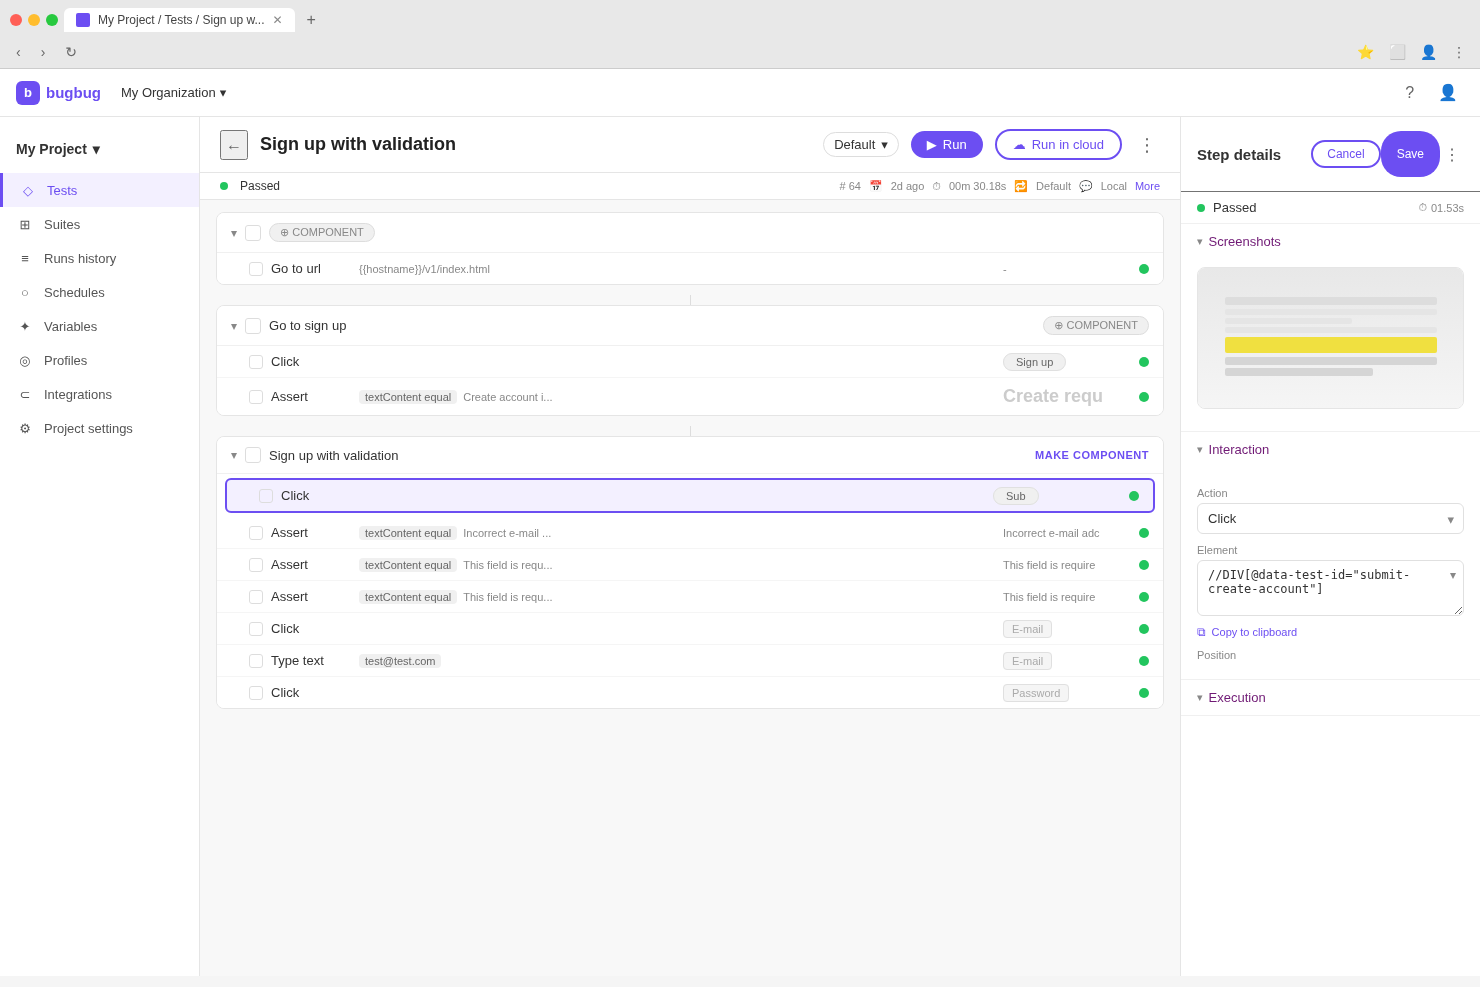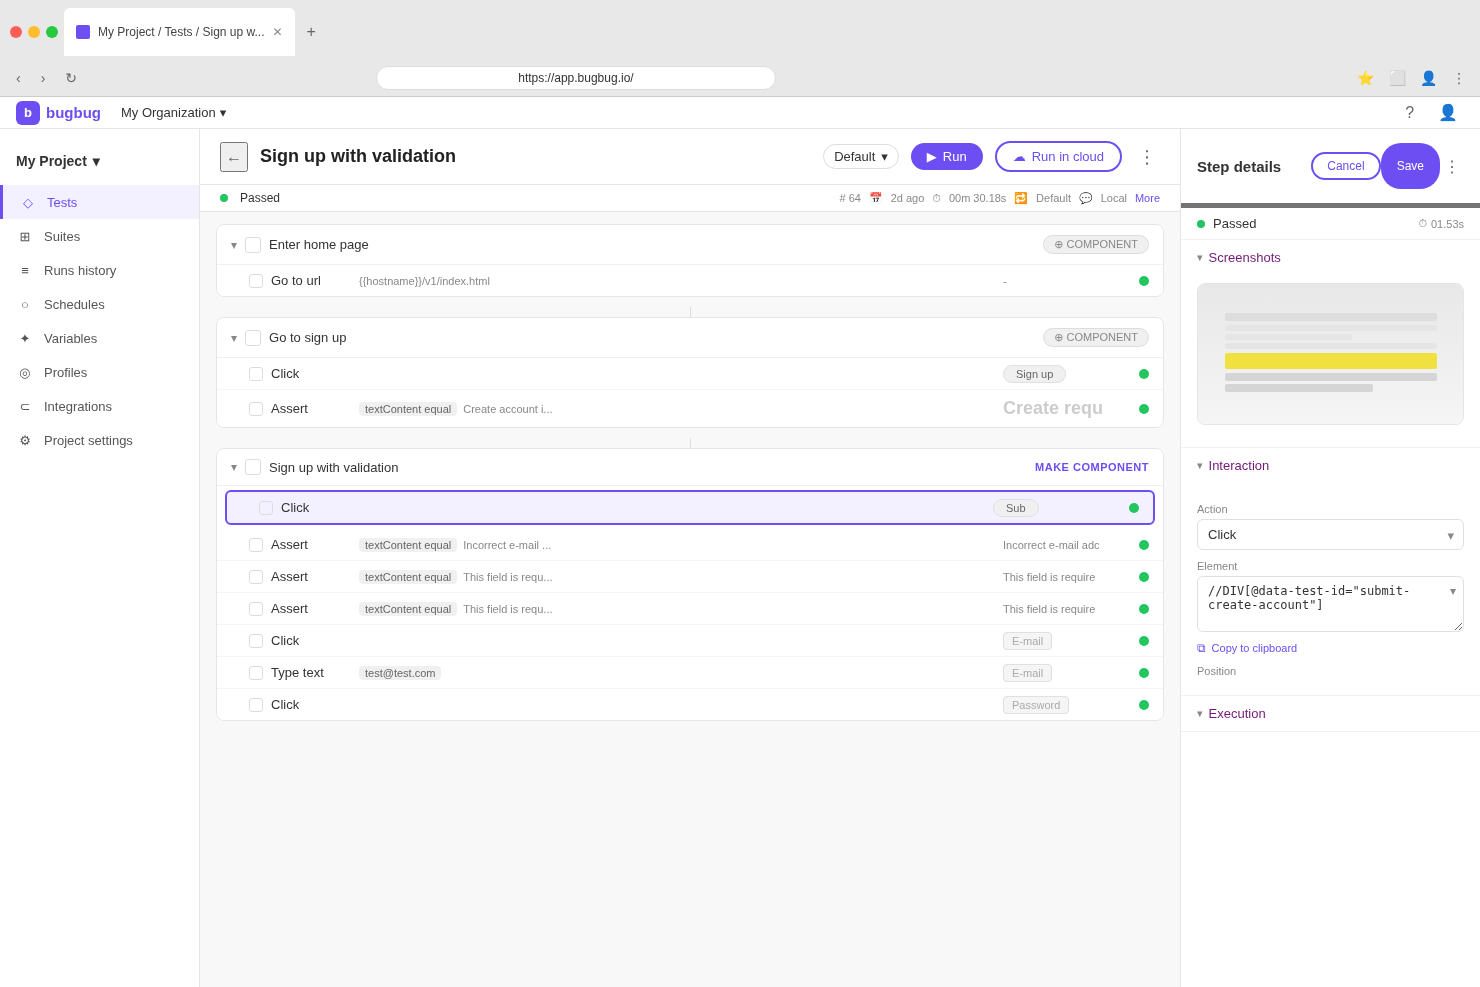--- a/index.html
+++ b/index.html
@@ -6,33 +6,33 @@
     body { font-family: -apple-system, BlinkMacSystemFont, 'Segoe UI', sans-serif; font-size: 13px; background: #f5f5f5; color: #333; height: 987px; overflow: hidden; }
 
     
     .browser-chrome { background: #e8e8e8; padding: 8px 10px 0; border-bottom: 1px solid #ccc; }
     .browser-tab-bar { display: flex; align-items: center; gap: 6px; margin-bottom: 6px; }
     .browser-controls { display: flex; gap: 6px; align-items: center; }
     .traffic-light { width: 12px; height: 12px; border-radius: 50%; }
     .tl-red { background: #ff5f56; }
     .tl-yellow { background: #ffbd2e; }
     .tl-green { background: #27c93f; }
-    .browser-tab { background: #fff; border-radius: 6px 6px 0 0; padding: 17px 12px; display: flex; align-items: center; gap: 8px; font-size: 12px; color: #444; min-width: 180px; }
+    .browser-tab { background: #fff; border-radius: 6px 6px 0 0; padding: 5px 12px; display: flex; align-items: center; gap: 8px; font-size: 12px; color: #444; min-width: 180px; }
     .browser-tab .tab-favicon { width: 14px; height: 14px; background: #6c4ef2; border-radius: 2px; }
     .browser-tab .tab-close { margin-left: auto; color: #888; cursor: pointer; }
     .browser-new-tab { background: none; border: none; font-size: 16px; color: #666; cursor: pointer; padding: 2px 6px; }
     .browser-address-bar { background: #e8e8e8; padding: 4px 0 6px; display: flex; align-items: center; gap: 8px; }
     .nav-btn { background: none; border: none; color: #666; cursor: pointer; font-size: 14px; padding: 2px 6px; }
     .address-input { flex: 1; background: #fff; border: 1px solid #ddd; border-radius: 20px; padding: 4px 14px; font-size: 12px; color: #333; max-width: 400px; margin: 0 auto; text-align: center; }
     .browser-actions { display: flex; gap: 6px; align-items: center; margin-left: auto; }
     .browser-action-icon { color: #666; font-size: 14px; cursor: pointer; padding: 2px 4px; }
 
     
     .app { display: flex; flex-direction: column; height: calc(987px - 80px); }
-    .app-header { background: #fff; border-bottom: 1px solid #e5e5e5; padding: 0 16px; height: 32px; display: flex; align-items: center; gap: 12px; }
+    .app-header { background: #fff; border-bottom: 1px solid #e5e5e5; padding: 0 16px; height: 48px; display: flex; align-items: center; gap: 12px; }
     .logo { display: flex; align-items: center; gap: 6px; font-weight: 700; font-size: 15px; color: #6c4ef2; }
     .logo-icon { width: 24px; height: 24px; background: #6c4ef2; border-radius: 6px; display: flex; align-items: center; justify-content: center; }
     .logo-icon::after { content: 'b'; color: #fff; font-size: 13px; font-weight: 700; }
     .org-selector { display: flex; align-items: center; gap: 4px; font-size: 13px; color: #333; cursor: pointer; padding: 4px 8px; border-radius: 6px; }
     .header-spacer { flex: 1; }
     .header-icon { color: #666; cursor: pointer; padding: 6px; font-size: 16px; }
 
     
     .main-content { display: flex; flex: 1; overflow: hidden; }
 
@@ -84,21 +84,21 @@
     .step-detail-tag { background: #f0f0f0; border-radius: 4px; padding: 1px 6px; font-size: 11px; color: #666; white-space: nowrap; text-align: center; }
     .step-detail-text { color: #888; font-size: 11px; overflow: hidden; text-overflow: ellipsis; white-space: nowrap; }
     .step-preview { min-width: 120px; max-width: 160px; }
     .preview-btn { background: #f0f0f0; border: 1px solid #e0e0e0; border-radius: 12px; padding: 2px 12px; font-size: 11px; color: #666; }
     .preview-text { font-size: 18px; font-weight: 700; color: #ccc; overflow: hidden; text-overflow: ellipsis; white-space: nowrap; }
     .preview-field { background: #f5f5f5; border: 1px solid #e0e0e0; border-radius: 4px; padding: 2px 8px; font-size: 11px; color: #aaa; }
     .step-status { width: 10px; height: 10px; border-radius: 50%; background: #22c55e; flex-shrink: 0; margin-left: 8px; }
 
     
     .right-panel { width: 300px; background: #fff; border-left: 1px solid #e5e5e5; display: flex; flex-direction: column; overflow-y: auto; }
-    .right-panel-header { padding: 14px 16px; display: flex; align-items: center; justify-content: space-between; border-bottom: 5px solid #737373; }
+    .right-panel-header { padding: 14px 16px; display: flex; align-items: center; justify-content: space-between; border-bottom: 1px solid #737373; }
     .step-details-title { font-size: 15px; font-weight: 600; color: #333; }
     .right-header-actions { display: flex; align-items: center; }
     .btn-cancel { background: #fff; border: 2px solid #6c4ef2; color: #6c4ef2; border-radius: 20px; padding: 5px 14px; font-size: 12px; font-weight: 500; cursor: pointer; }
     .btn-save { background: #6c4ef2; border: none; color: #fff; border-radius: 20px; padding: 16px 16px; font-size: 12px; font-weight: 500; cursor: pointer; }
     .btn-more { color: #666; font-size: 16px; cursor: pointer; padding: 2px 4px; }
 
     
     .rp-section { border-bottom: 1px solid #f0f0f0; }
     .rp-section-header { display: flex; align-items: center; gap: 6px; padding: 10px 16px; cursor: pointer; }
     .rp-section-title { font-size: 13px; font-weight: 500; color: #701a75; }
@@ -153,21 +153,20 @@
       <div class="tab-favicon"></div>
       <span>My Project / Tests / Sign up w...</span>
       <span class="tab-close">✕</span>
     </div>
     <button class="browser-new-tab">+</button>
   </div>
   <div class="browser-address-bar">
     <button class="nav-btn">‹</button>
     <button class="nav-btn">›</button>
     <button class="nav-btn">↻</button>
-    <input class="address-input" value="https://app.bugbug.io/" style="">
     <div class="browser-actions">
       <span class="browser-action-icon">⭐</span>
       <span class="browser-action-icon">⬜</span>
       <span class="browser-action-icon">👤</span>
       <span class="browser-action-icon">⋮</span>
     </div>
   </div>
 </div>
 
 <div class="app">
@@ -268,21 +267,20 @@
           <span class="status-more">More</span>
         </div>
       </div>
 
       <div class="steps-list">
 
         <div class="step-group">
           <div class="group-header">
             <span class="group-chevron">▾</span>
             <div class="group-checkbox"></div>
-            <span class="group-title">Enter home page</span>
             <div class="component-badge">
               <span>⊕ COMPONENT</span>
             </div>
           </div>
           <div class="step-row">
             <div class="step-checkbox"></div>
             <span class="step-action">Go to url</span>
             <div class="step-detail">
               <span class="step-detail-text">{{hostname}}/v1/index.html</span>
             </div>

